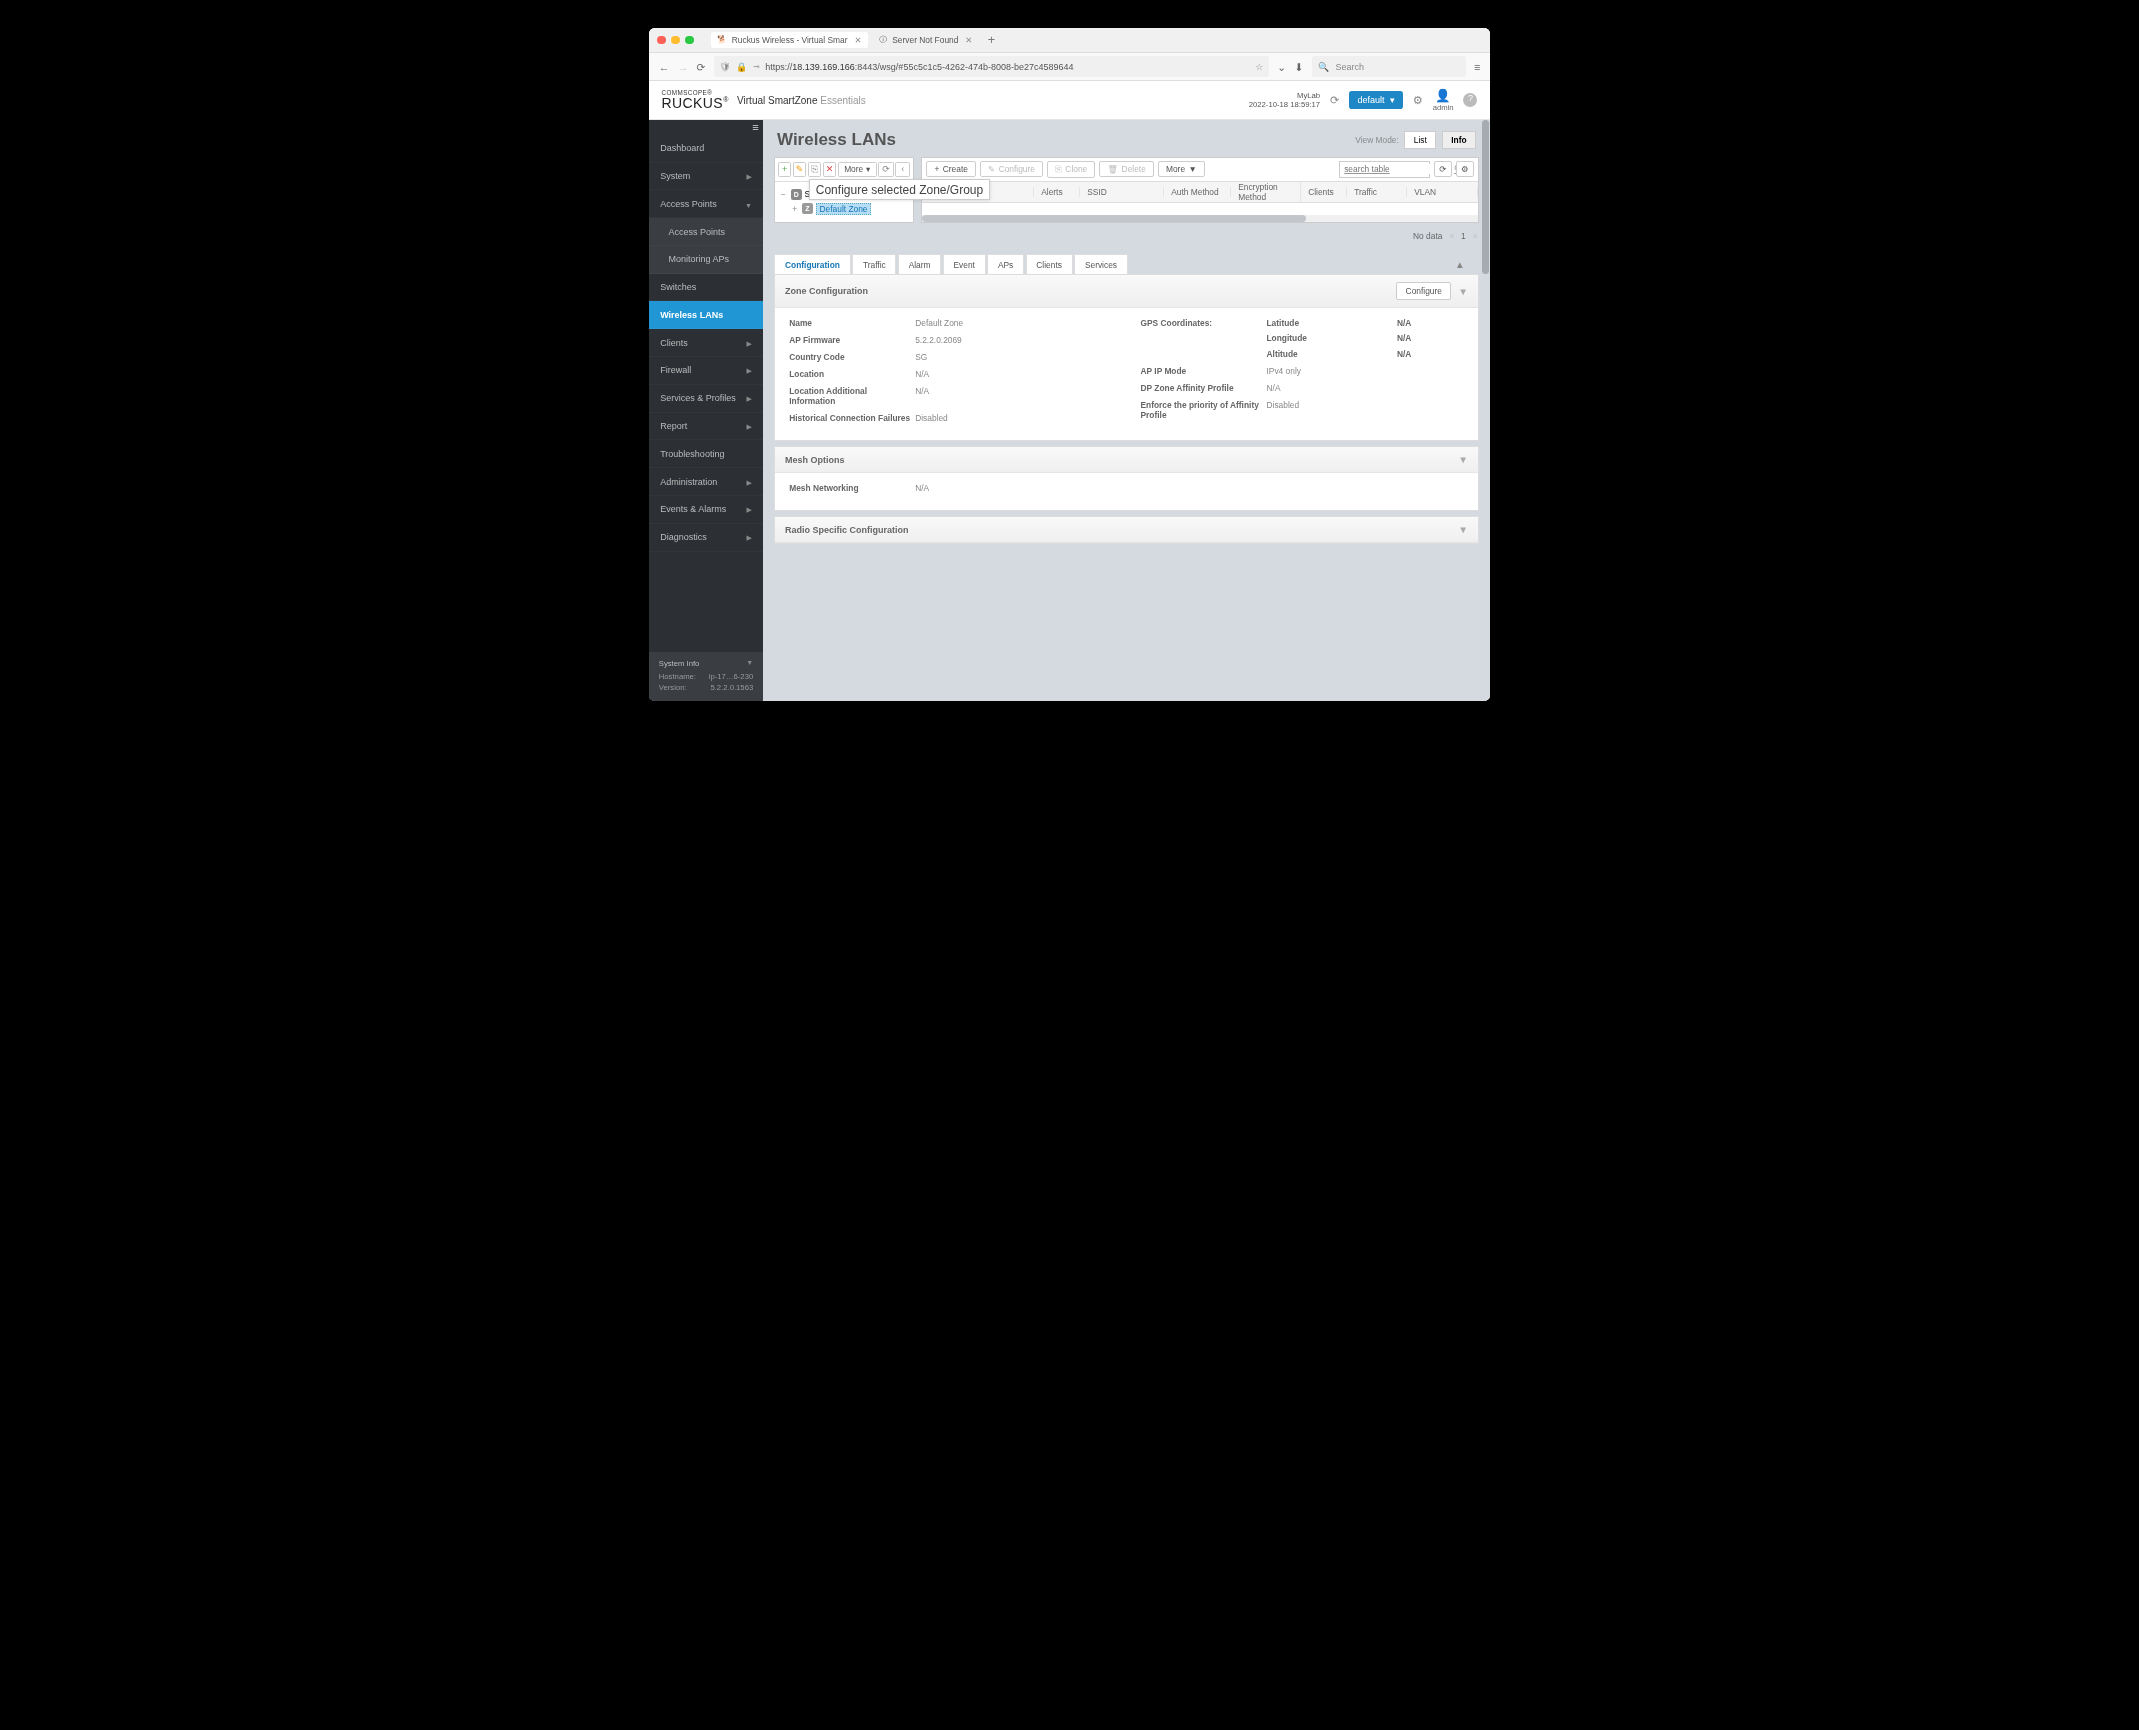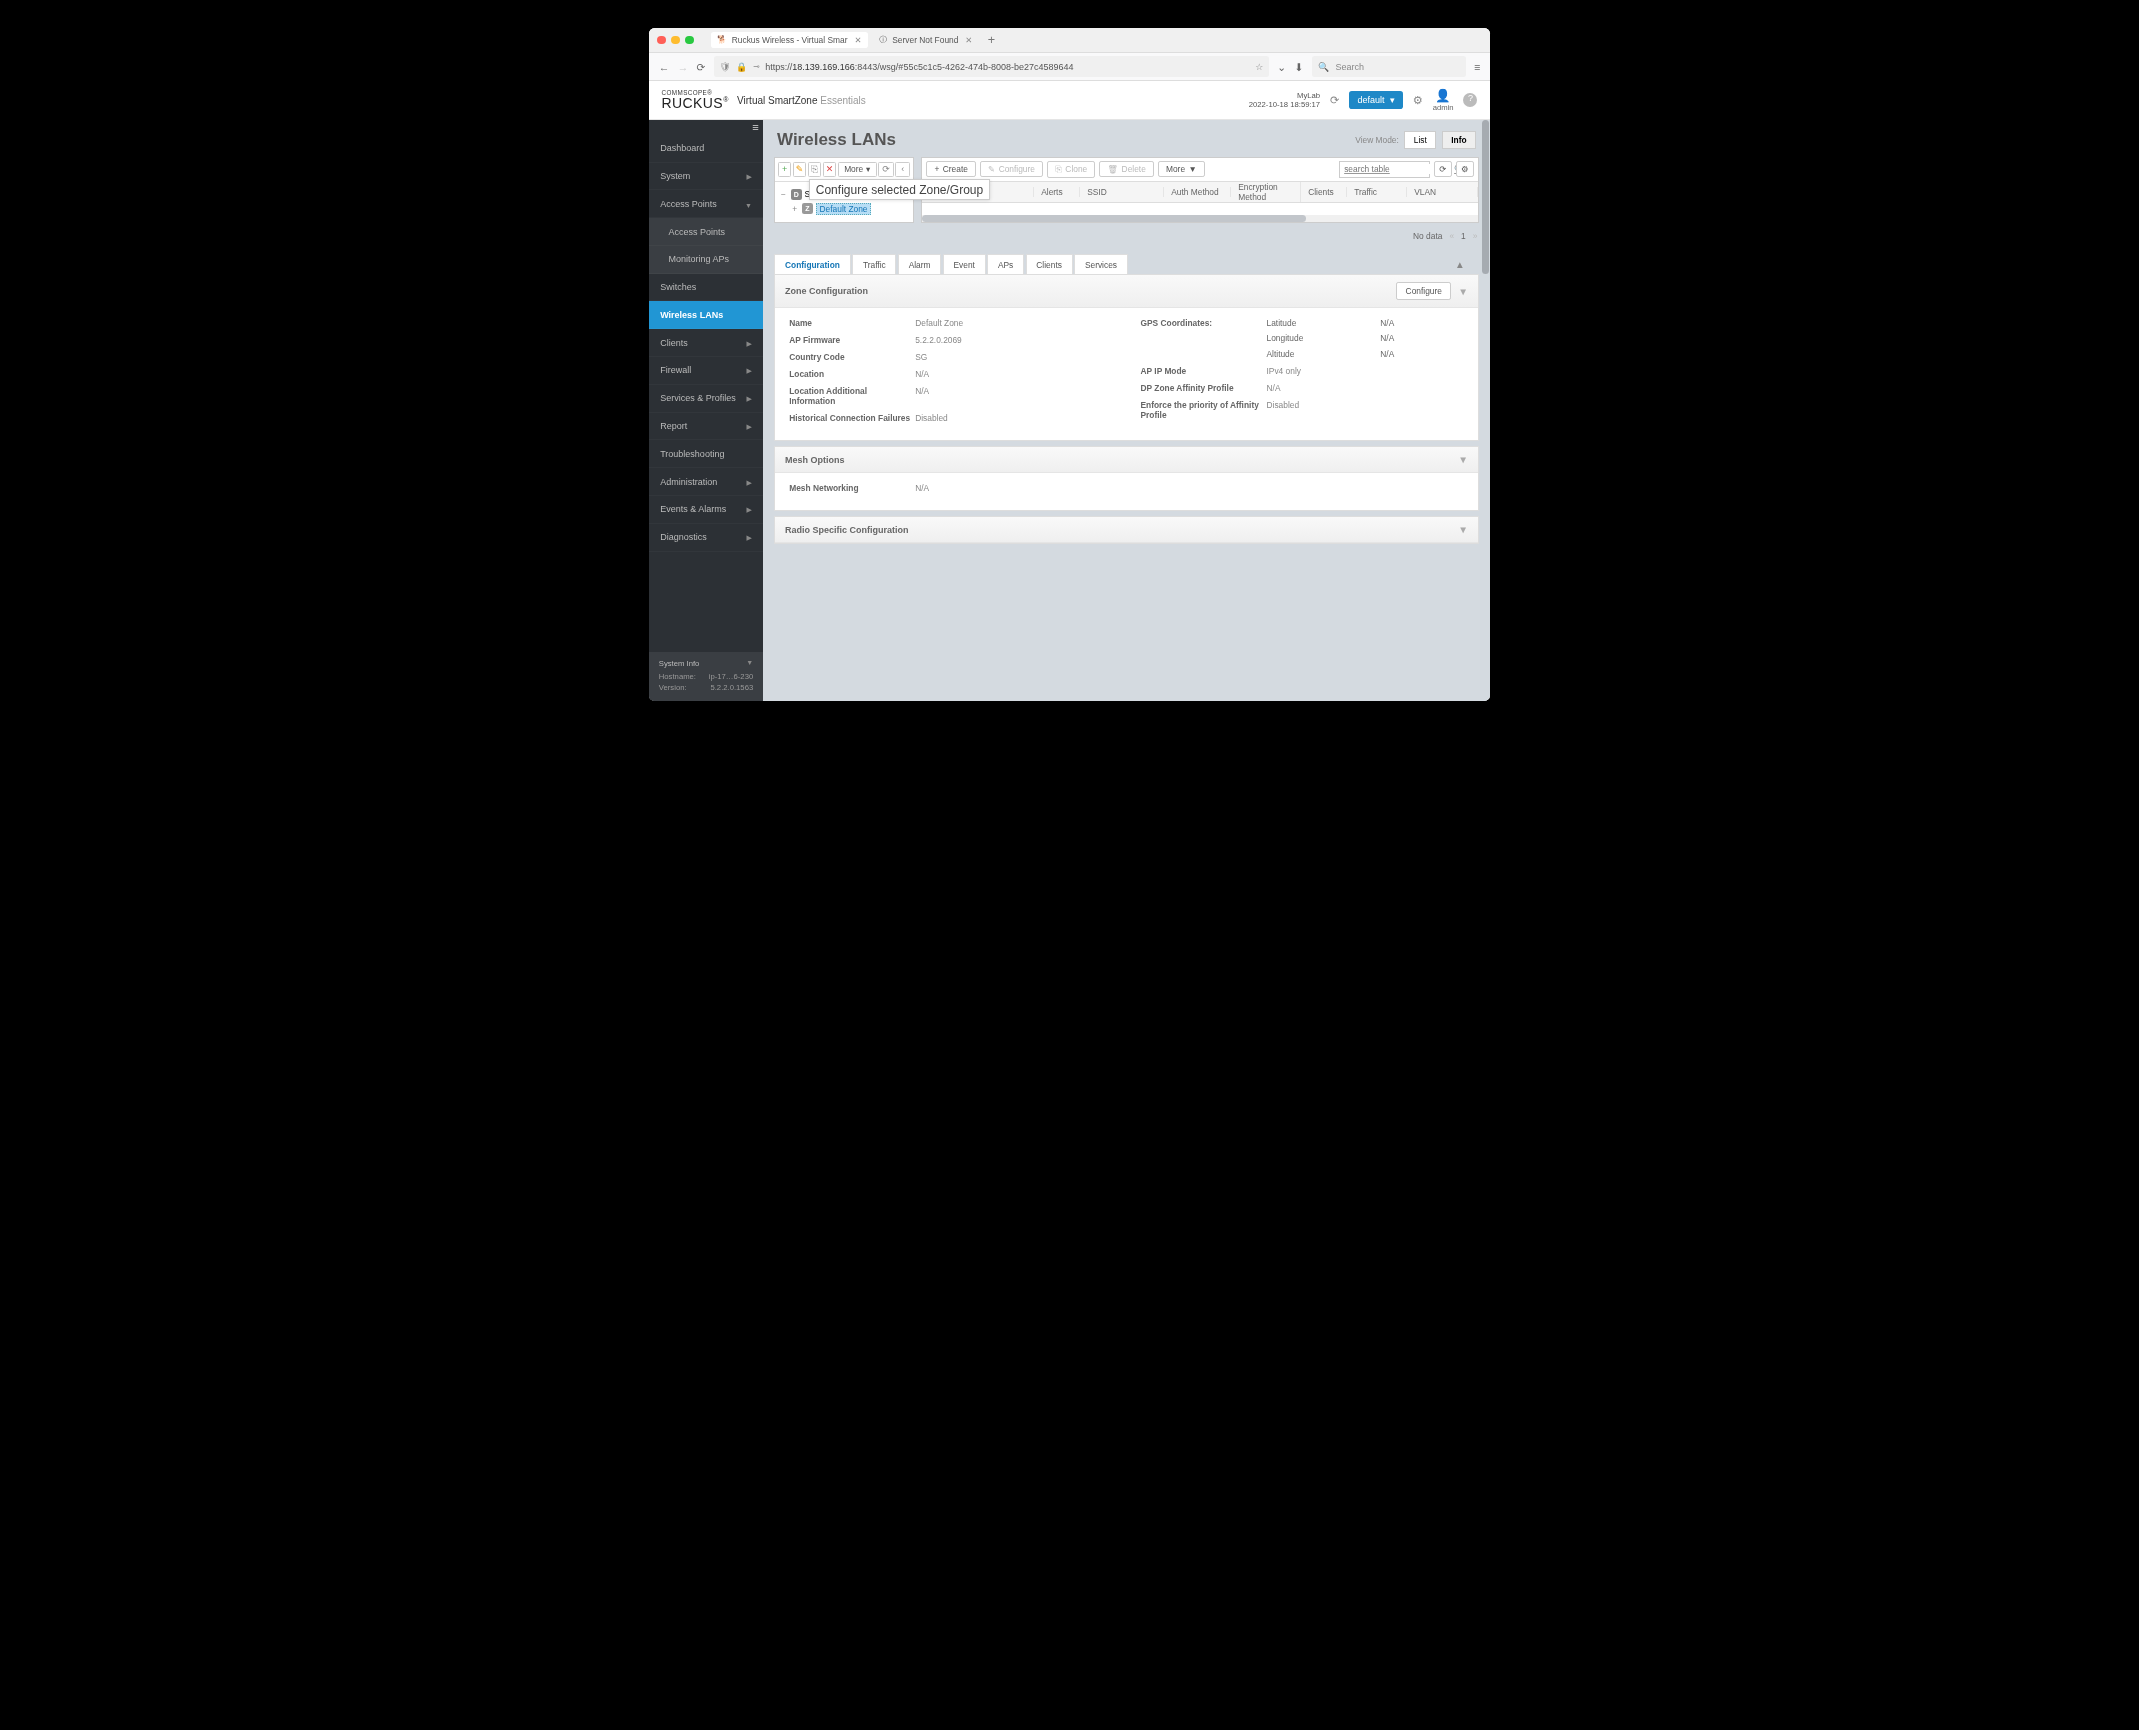--- a/index.html
+++ b/index.html
@@ -92,21 +92,21 @@
 .config-section { margin: 0 11.2px 5.6px; background: #fff; border: 0.7px solid #ddd; }
 .sec-header { display: flex; align-items: center; justify-content: space-between; padding: 7px 9.8px; background: linear-gradient(#f9f9f9,#efefef); border-bottom: 0.7px solid #e5e5e5; font-size: 9px; color: #666; font-weight: 600; }
 .sec-header .actions { display: flex; align-items: center; gap: 7px; }
 .sec-btn { padding: 2.8px 8.4px; border: 0.7px solid #ccc; border-radius: 2.1px; background: #fff; font-size: 8.4px; color: #555; cursor: pointer; }
 .sec-toggle { color: #aaa; font-size: 9.8px; cursor: pointer; }
 .sec-body { padding: 9.8px 14px; display: flex; gap: 28px; font-size: 8.4px; color: #666; }
 .sec-col { flex: 1; }
 .kv-row { display: flex; margin-bottom: 7px; }
 .kv-row .k { width: 126px; font-weight: 600; color: #666; }
 .kv-row .v { color: #888; }
-.gps-block { display: flex; gap: 7px; }
+.gps-block { display: flex; gap: 20px; font-weight: bold; }
 .gps-labels { display: flex; flex-direction: column; gap: 5.6px; }
 .gps-vals { display: flex; flex-direction: column; gap: 5.6px; margin-left: 70px; }
 </style>
 </head>
 <body>
 
 <div class="screen">
 
   <div class="titlebar">
     <div class="traffic">

